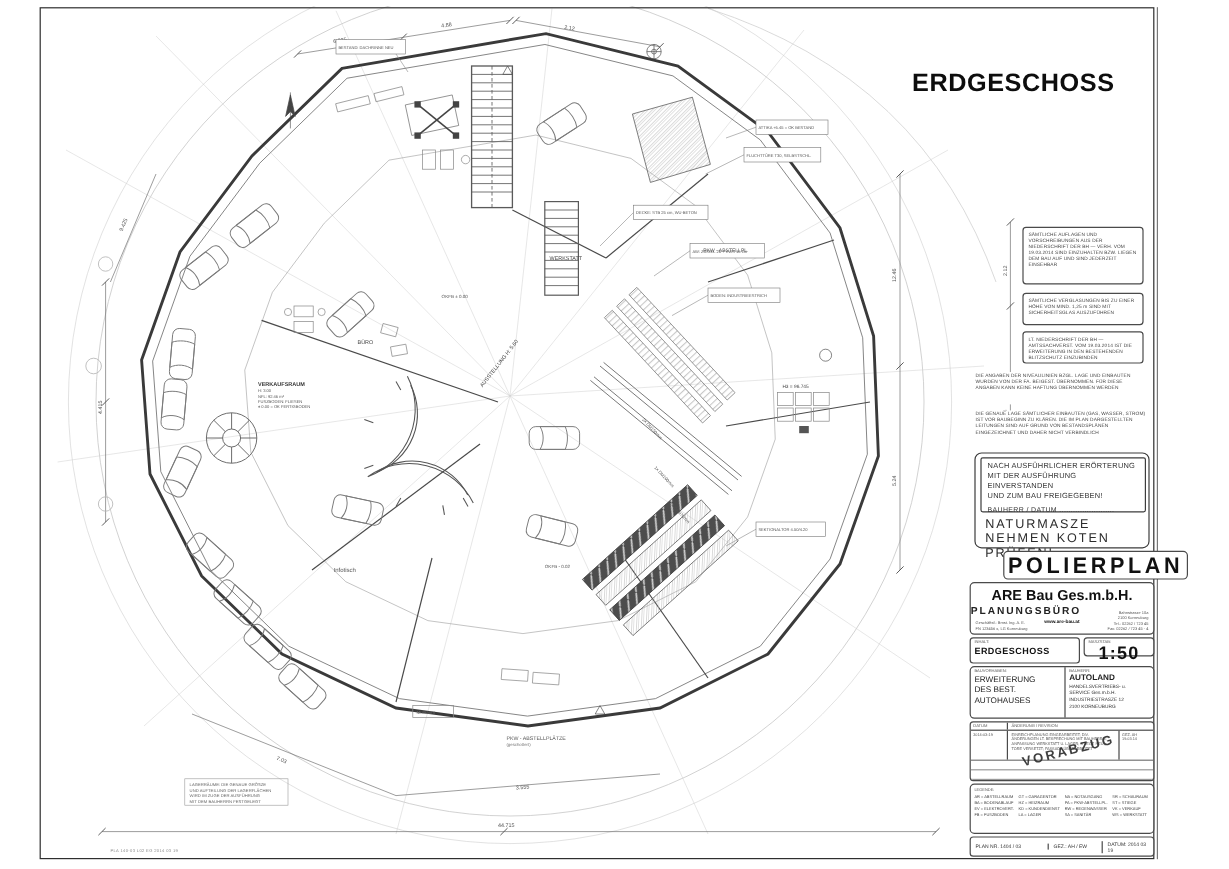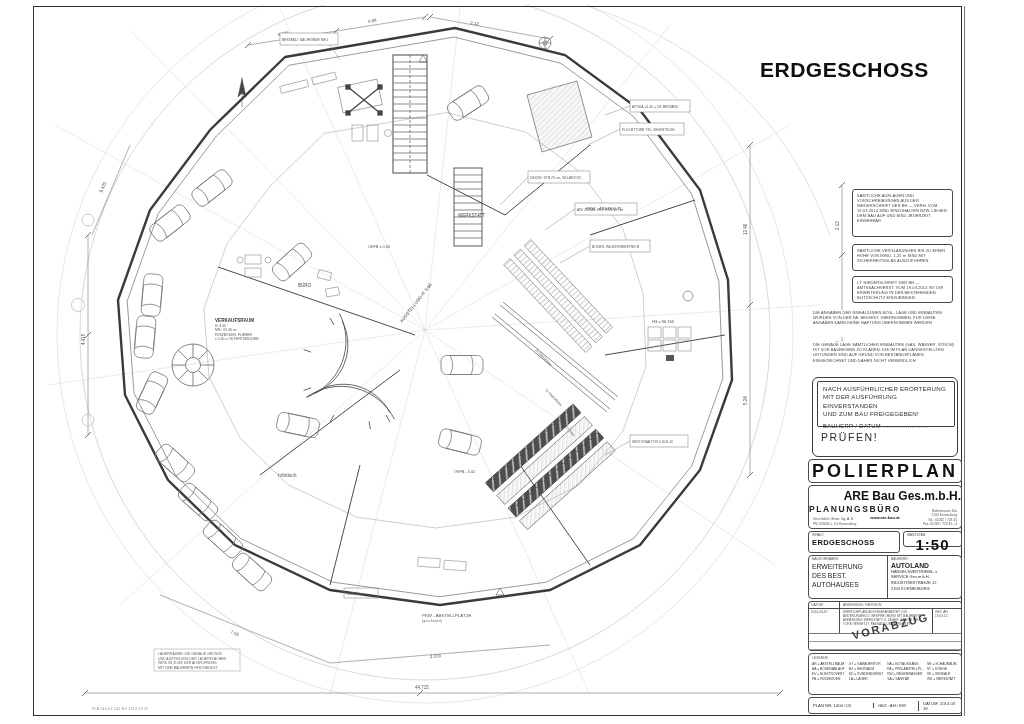--- a/index.html
+++ b/index.html
@@ -11,21 +11,21 @@
   .box{position:absolute;background:#fff;border:.9px solid #4a4a4a;border-radius:3px;box-sizing:border-box;}
   .noborder{border:none;border-radius:0;}
   .note-text{font-size:4px;line-height:1.25;color:#474747;padding:3px 4px;letter-spacing:.1px;}
   .para-text{font-size:4px;line-height:1.3;color:#474747;letter-spacing:.1px;}
   .approval-wrap{border-radius:6px;border:1px solid #3d3d3d;}
   .approval-inner{position:absolute;left:4px;top:3px;width:138px;height:46px;border:.9px solid #3d3d3d;border-radius:2px;padding:3px 5px;box-sizing:border-box;}
   .approval-line{font-size:6.2px;line-height:1.35;color:#333;letter-spacing:.2px;}
   .approval-sig{font-size:5.8px;color:#333;margin-top:5px;letter-spacing:.3px;}
   .warning{position:absolute;left:8px;top:53px;font-size:10.5px;letter-spacing:1.6px;color:#2c2c2c;line-height:1.15;}
   .logo{font-size:18px;font-weight:bold;letter-spacing:3px;text-align:center;line-height:22px;transform:scaleY(1.05);color:#111;}
-  .company{font-size:12px;font-weight:bold;text-align:right;margin-top:3px;color:#111;}
+  .company{font-size:12px;font-weight:bold;text-align:center;margin-top:3px;color:#111;}
   .dept{font-size:8.5px;font-weight:bold;letter-spacing:1.6px;text-align:left;margin-top:1px;color:#222;}
   .web{font-size:4px;font-weight:bold;text-align:center;margin-top:1px;color:#111;}
   .addr{position:absolute;right:4px;top:23px;font-size:3.3px;line-height:1.3;text-align:right;color:#555;}
   .office{position:absolute;left:4px;bottom:2px;font-size:3.3px;line-height:1.3;color:#555;}
   .cell-label{font-size:3.4px;color:#555;padding:1px 3px 0 3px;}
   .plan-name{font-size:7.5px;font-weight:bold;letter-spacing:.4px;padding:1px 3px;color:#111;}
   .scale{font-size:15px;font-weight:bold;text-align:center;letter-spacing:1px;line-height:15px;color:#111;}
   .proj-lines{font-size:6.8px;line-height:1.35;padding:1px 3px;color:#222;}
   .client-name{font-size:6.8px;font-weight:bold;padding:1px 3px 0 3px;color:#222;}
   .client-lines{font-size:4px;line-height:1.3;padding:0 3px;color:#333;}
@@ -378,25 +378,26 @@
 </div>
 
 <div class="box approval-wrap" style="left:812px;top:377px;width:146px;height:80px;">
   <div class="approval-inner">
     <div class="approval-line">NACH AUSFÜHRLICHER ERÖRTERUNG</div>
     <div class="approval-line">MIT DER AUSFÜHRUNG EINVERSTANDEN</div>
     <div class="approval-line">UND ZUM BAU FREIGEGEBEN!</div>
     <div class="approval-sig">BAUHERR / DATUM ........................</div>
   </div>
   <div class="warning">
+    <div>NATURMASZE NEHMEN KOTEN</div>
     <div>PRÜFEN!</div>
   </div>
 </div>
 
-<div class="box" style="left:808px;top:459px;width:154px;height:24px;border-width:1.3px;border-radius:4px;">
+<div class="box" style="left:836px;top:459px;width:154px;height:24px;border-width:1.3px;border-radius:4px;">
   <div class="logo">POLIERPLAN</div>
 </div>
 
 <div class="box" style="left:808px;top:485px;width:154px;height:44px;border-radius:4px;">
   <div class="company">ARE Bau Ges.m.b.H.</div>
   <div class="dept">PLANUNGSBÜRO</div>
   <div class="web">www.are-bau.at</div>
   <div class="addr">
     <div>Bahnstrasze 10a</div>
       <div>2100 Korneuburg</div>

